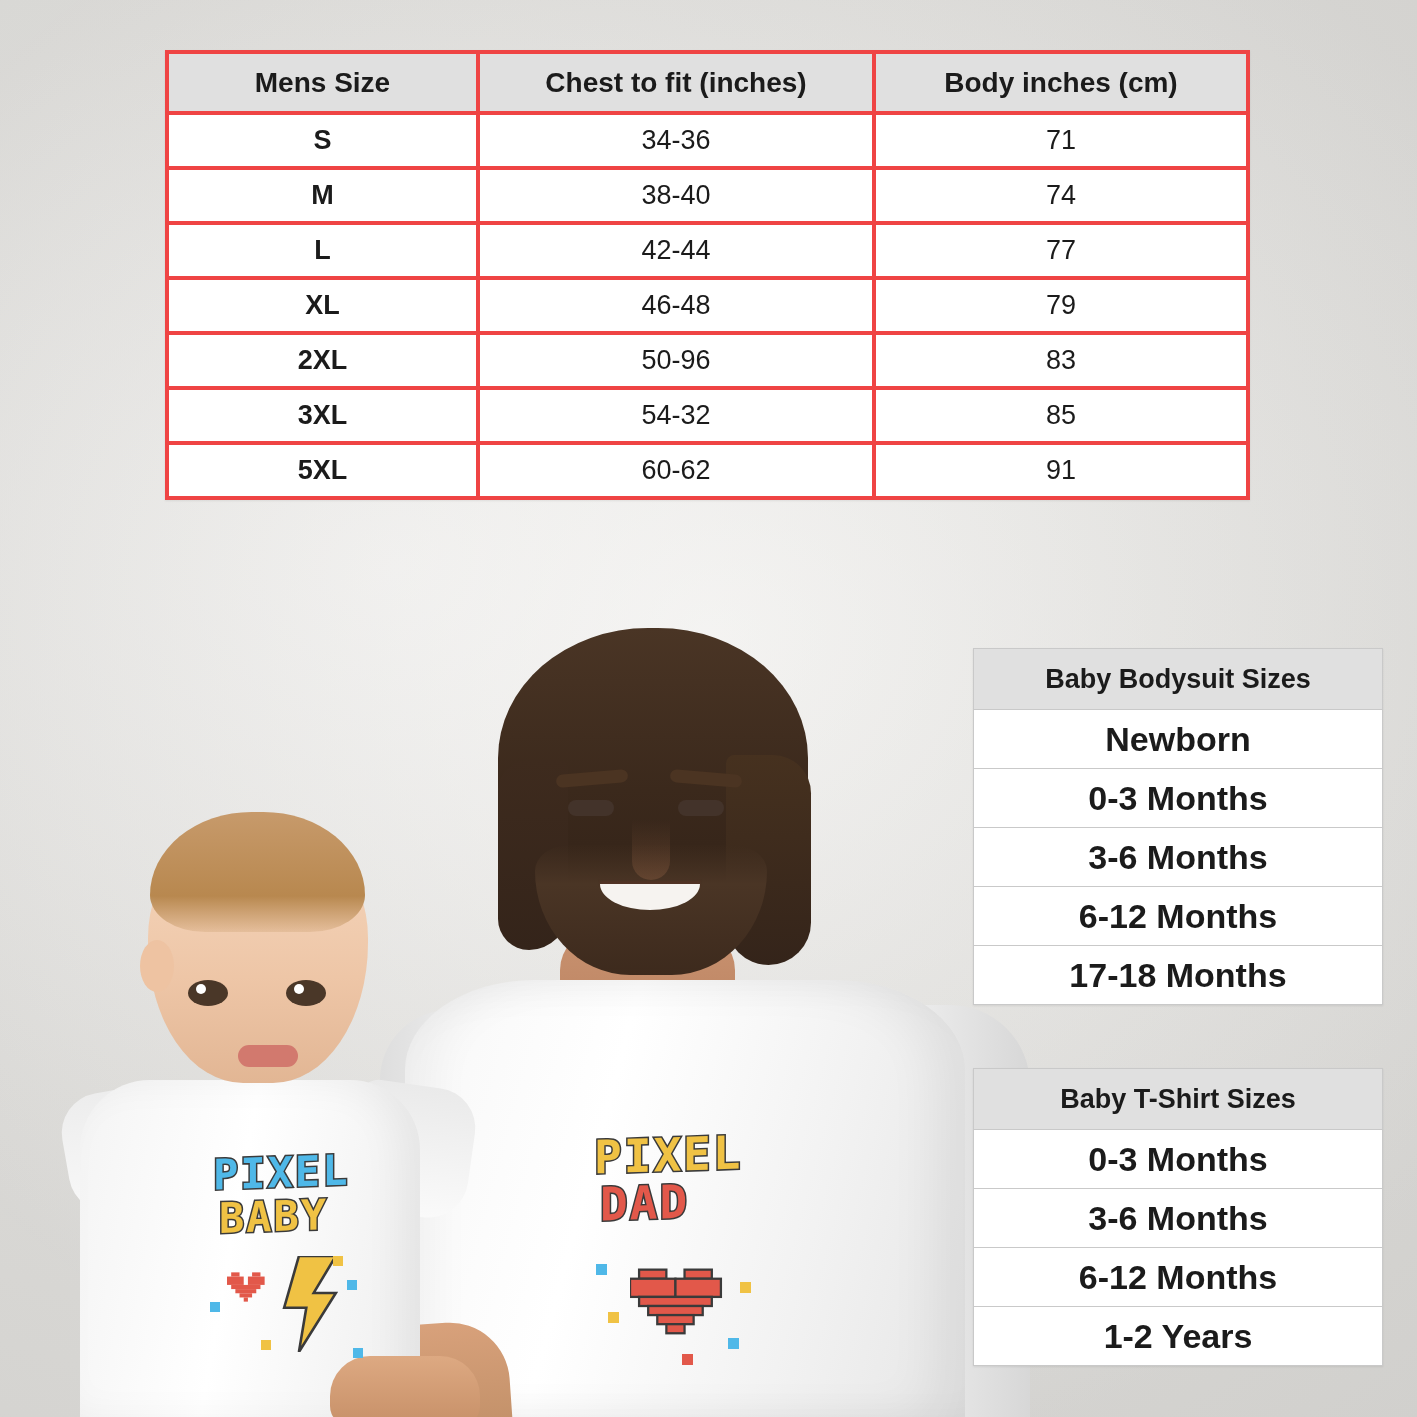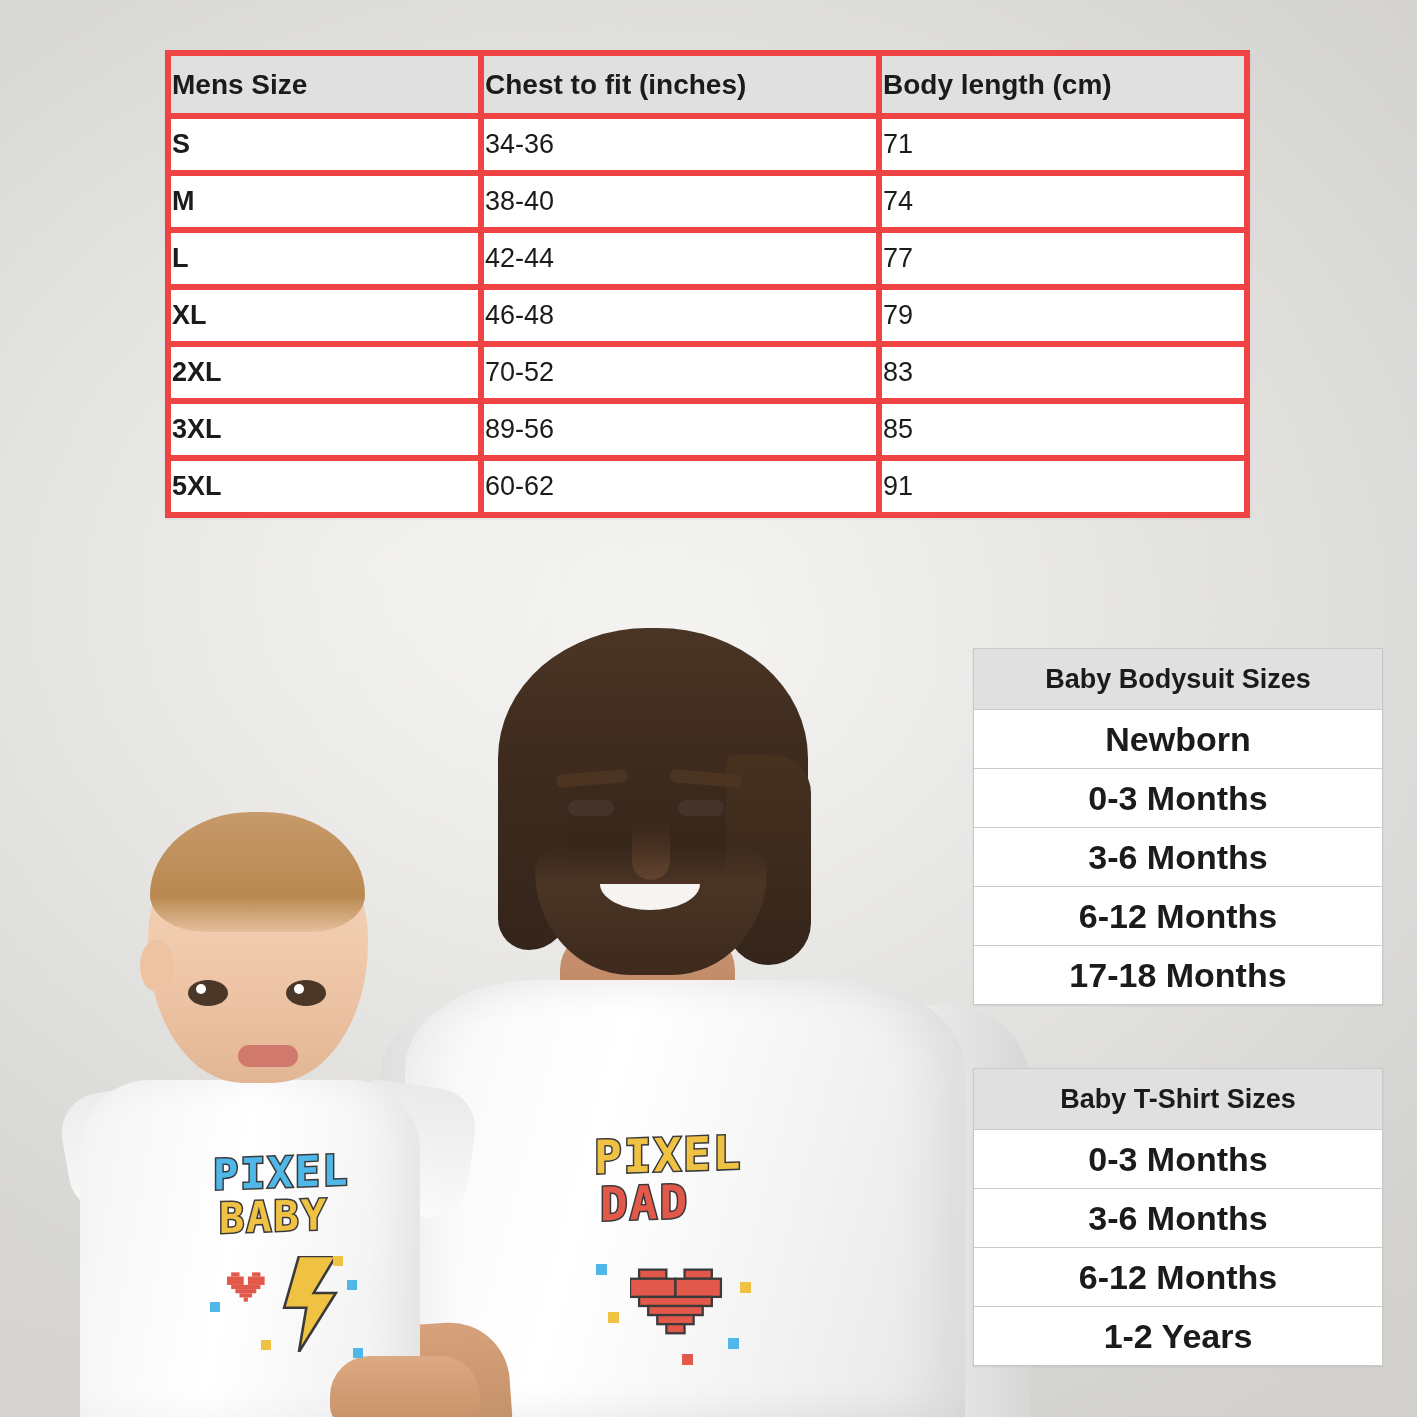--- a/index.html
+++ b/index.html
@@ -254,22 +254,22 @@
     border-collapse: collapse;
     background: #fff;
     box-shadow: 0 1px 2px rgba(0,0,0,0.08);
   }
   #mens-table {
     position: absolute;
     left: 165px; top: 50px;
     width: 1085px;
   }
   #mens-table th, #mens-table td {
-    border: 6px solid #ef4444;
-    text-align: left;
+    border: 4px solid #ef4444;
+    text-align: center;
     font-size: 27px;
     height: 49px;
     color: #1b1b1b;
   }
   #mens-table th {
     background: #e0e0e0;
     font-weight: bold;
     font-size: 28px;
     height: 55px;
   }
@@ -386,21 +386,21 @@
     <div class="px" style="left:138px;top:206px;width:11px;height:11px;background:#4fb8e8"></div>
     <div class="px" style="left:92px;top:222px;width:11px;height:11px;background:#e2584a"></div>
   </div>
 </div>
 
 <table id="mens-table">
   <thead>
     <tr>
       <th>Mens Size</th>
       <th>Chest to fit (inches)</th>
-      <th>Body length (cm)</th>
+      <th>Body inches (cm)</th>
     </tr>
   </thead>
   <tbody>
     <tr>
       <td class="size-col">S</td>
       <td class="chest-col">34-36</td>
       <td class="len-col">71</td>
     </tr>
     <tr>
       <td class="size-col">M</td>
@@ -412,26 +412,26 @@
       <td class="chest-col">42-44</td>
       <td class="len-col">77</td>
     </tr>
     <tr>
       <td class="size-col">XL</td>
       <td class="chest-col">46-48</td>
       <td class="len-col">79</td>
     </tr>
     <tr>
       <td class="size-col">2XL</td>
-      <td class="chest-col">70-52</td>
+      <td class="chest-col">50-96</td>
       <td class="len-col">83</td>
     </tr>
     <tr>
       <td class="size-col">3XL</td>
-      <td class="chest-col">89-56</td>
+      <td class="chest-col">54-32</td>
       <td class="len-col">85</td>
     </tr>
     <tr>
       <td class="size-col">5XL</td>
       <td class="chest-col">60-62</td>
       <td class="len-col">91</td>
     </tr>
   </tbody>
 </table>
 

